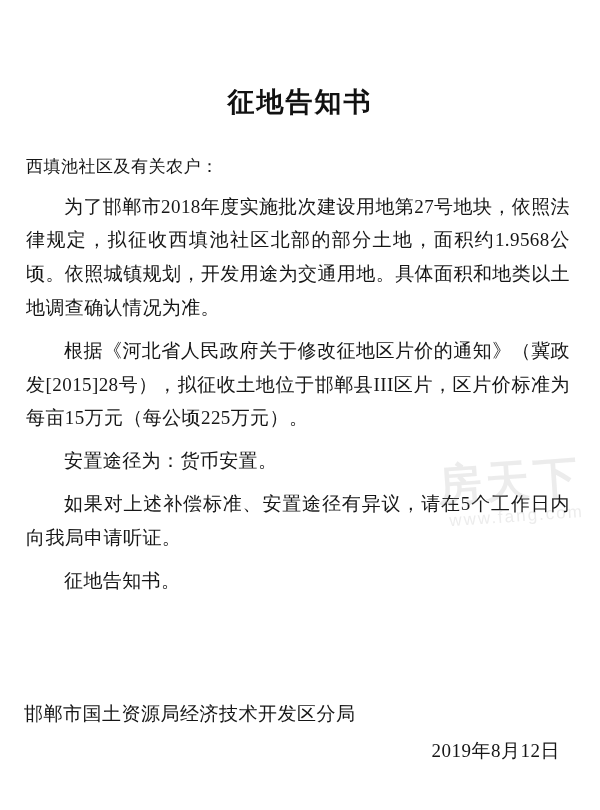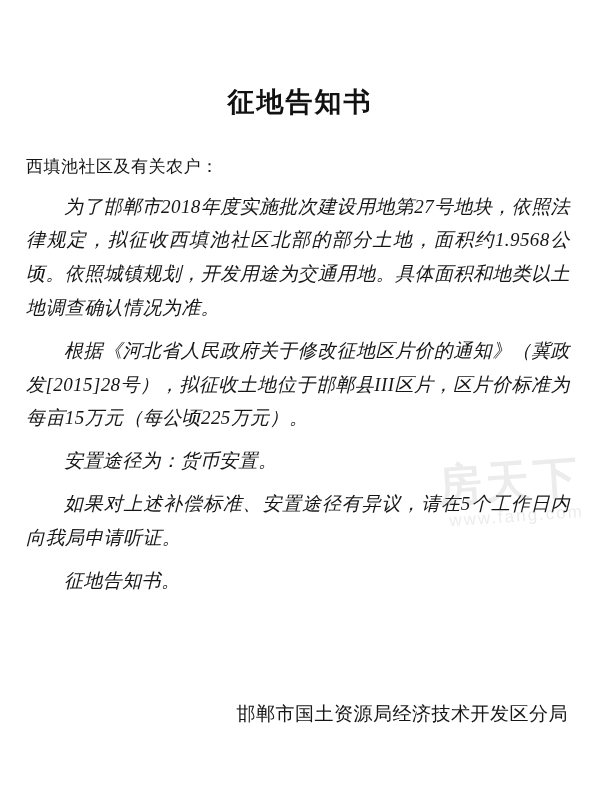--- a/index.html
+++ b/index.html
@@ -39,27 +39,25 @@
     letter-spacing: 0.5px;
   }
   .para {
     font-size: 19px;
     line-height: 1.78;
     margin: 0 0 9px 0;
     text-indent: 2em;
     text-align: justify;
     letter-spacing: 0.4px;
     padding: 0 6px 0 2px;
-    font-style: italic;
   }
   .spacer-block {
     height: 92px;
   }
   .signature {
-    text-align: right;
     font-size: 19px;
     line-height: 1.7;
     letter-spacing: 0.5px;
     padding-right: 8px;
   }
   .sign-date {
     text-align: right;
     font-size: 19px;
     line-height: 1.7;
     letter-spacing: 0.5px;
@@ -106,14 +104,15 @@
 
   <p class="para">为了邯郸市2018年度实施批次建设用地第27号地块，依照法律规定，拟征收西填池社区北部的部分土地，面积约1.9568公顷。依照城镇规划，开发用途为交通用地。具体面积和地类以土地调查确认情况为准。</p>
   <p class="para">根据《河北省人民政府关于修改征地区片价的通知》（冀政发[2015]28号），拟征收土地位于邯郸县III区片，区片价标准为每亩15万元（每公顷225万元）。</p>
   <p class="para">安置途径为：货币安置。</p>
   <p class="para">如果对上述补偿标准、安置途径有异议，请在5个工作日内向我局申请听证。</p>
   <p class="para">征地告知书。</p>
 
   <div class="spacer-block"></div>
 
   <div class="signature">邯郸市国土资源局经济技术开发区分局</div>
+  <div class="sign-date">2019年8月12日</div>
 
 </div>
 
 </body></html>

